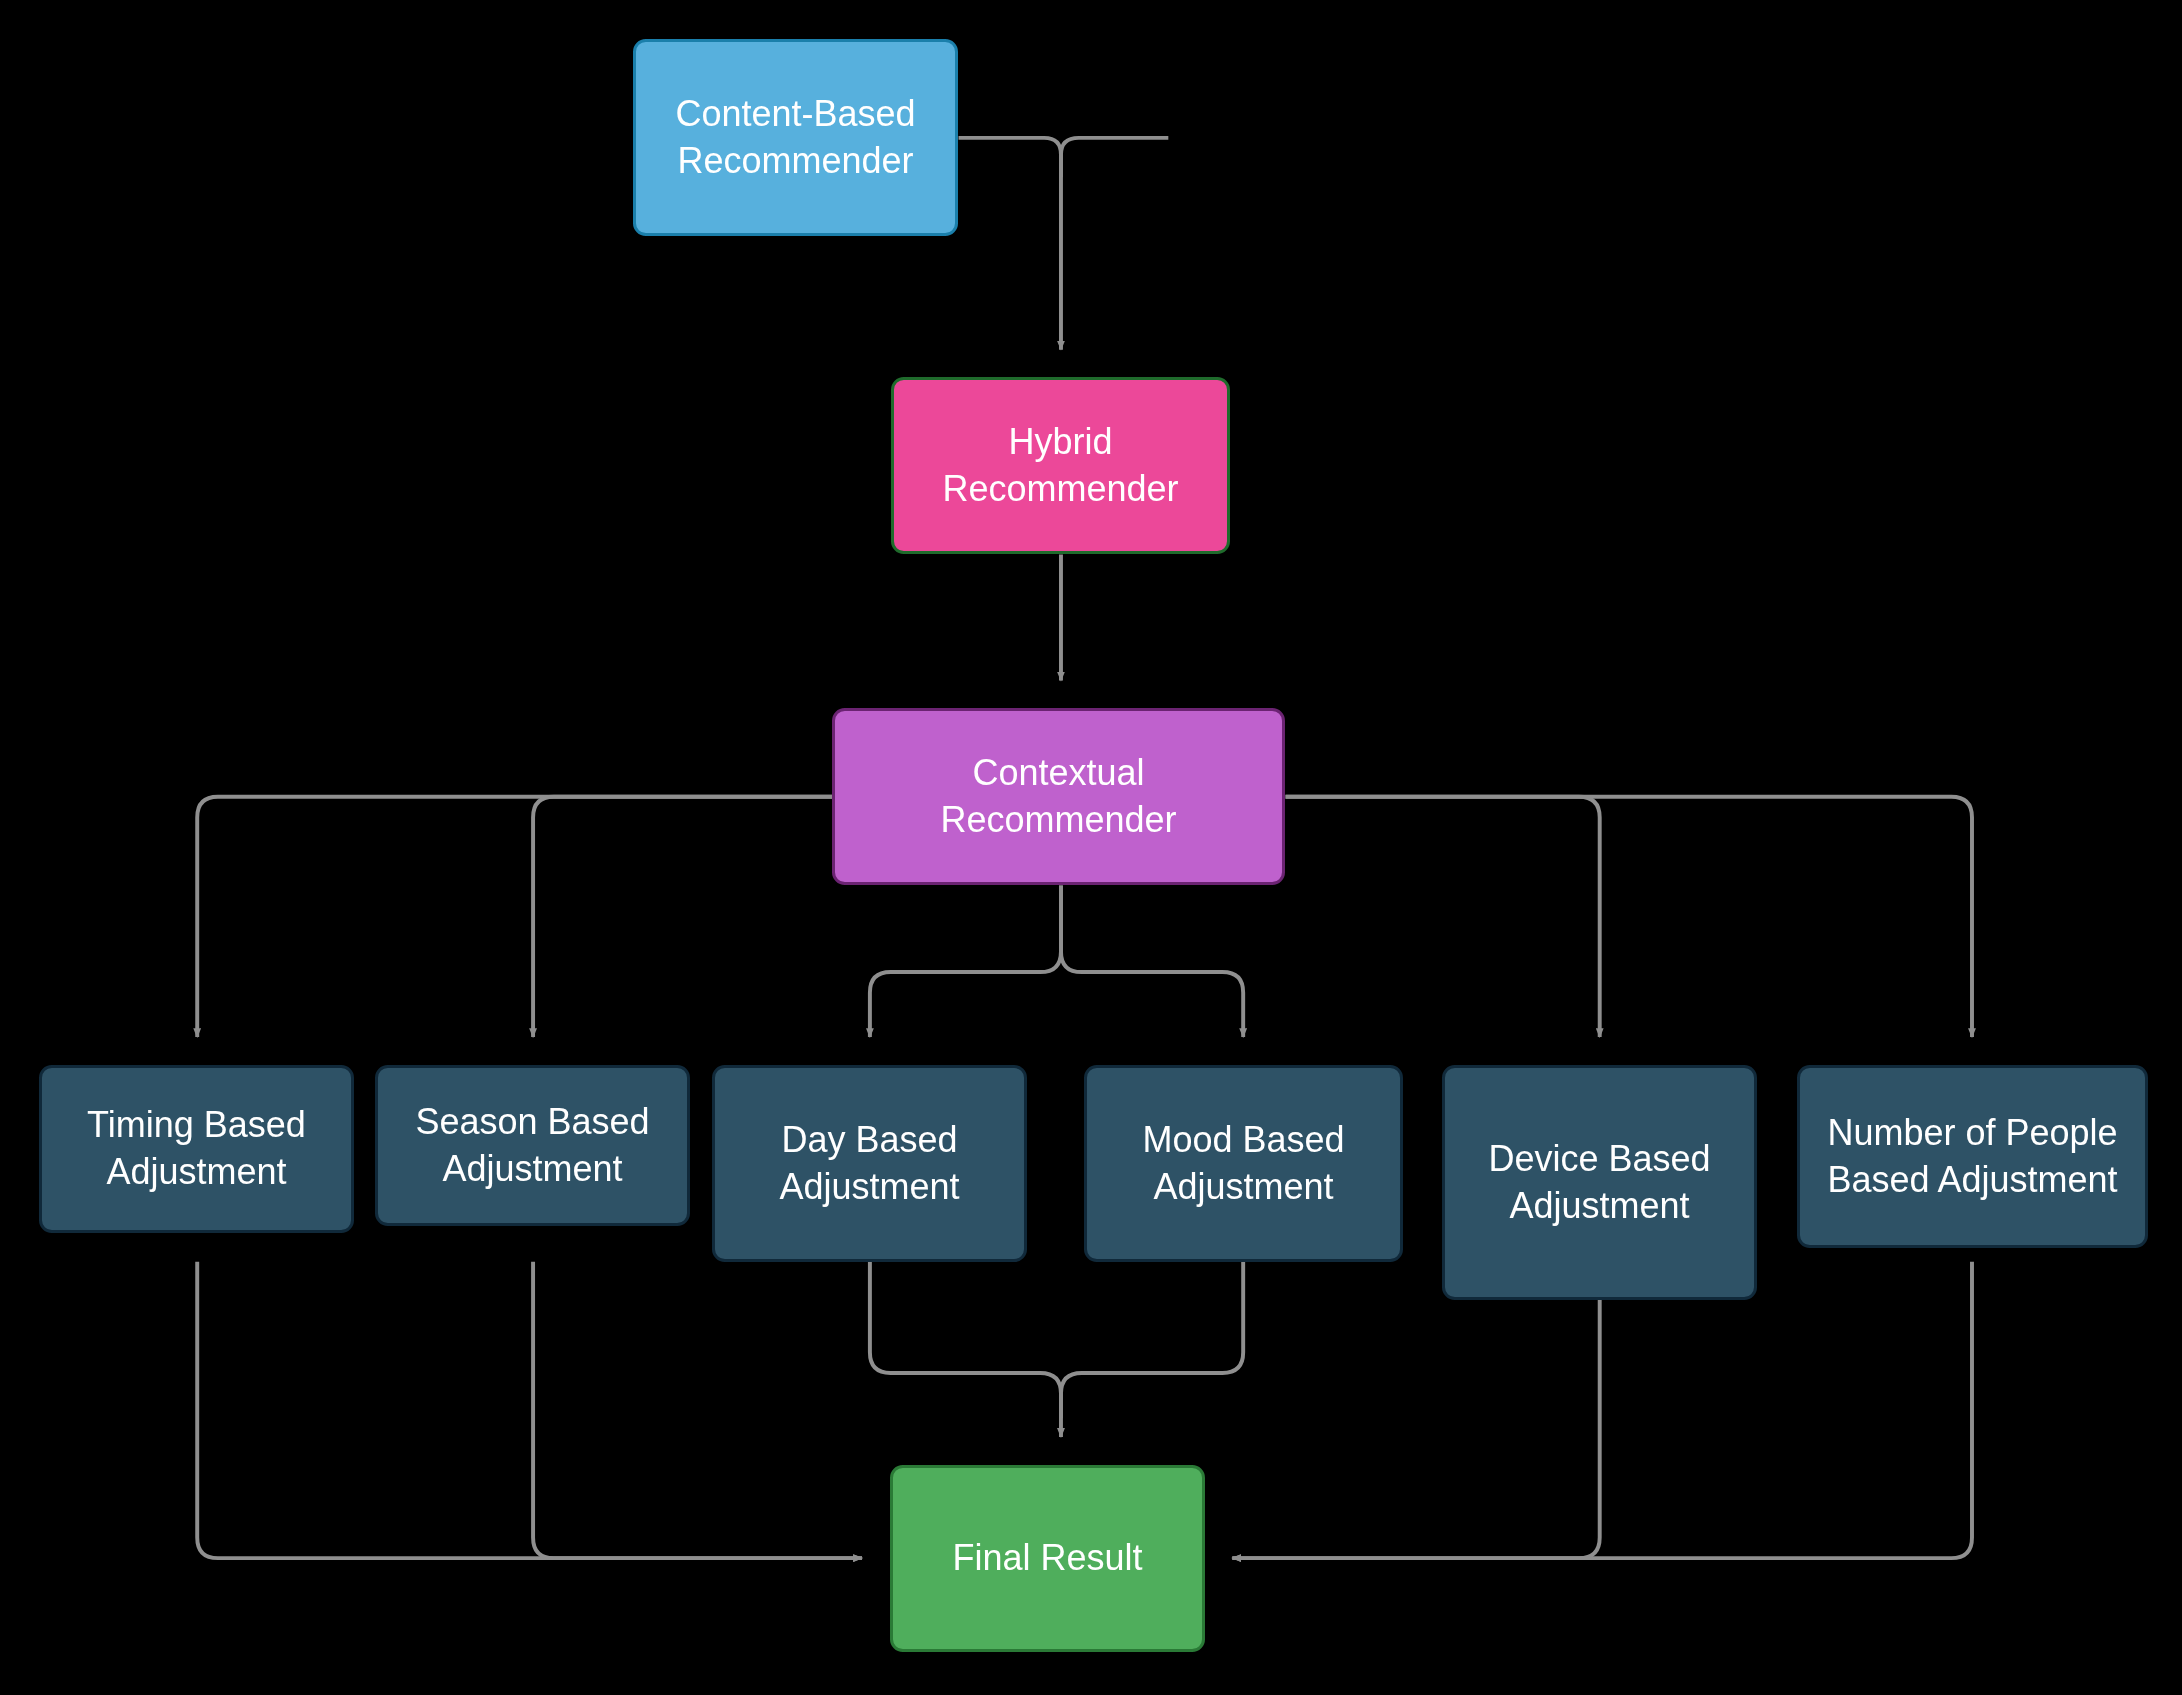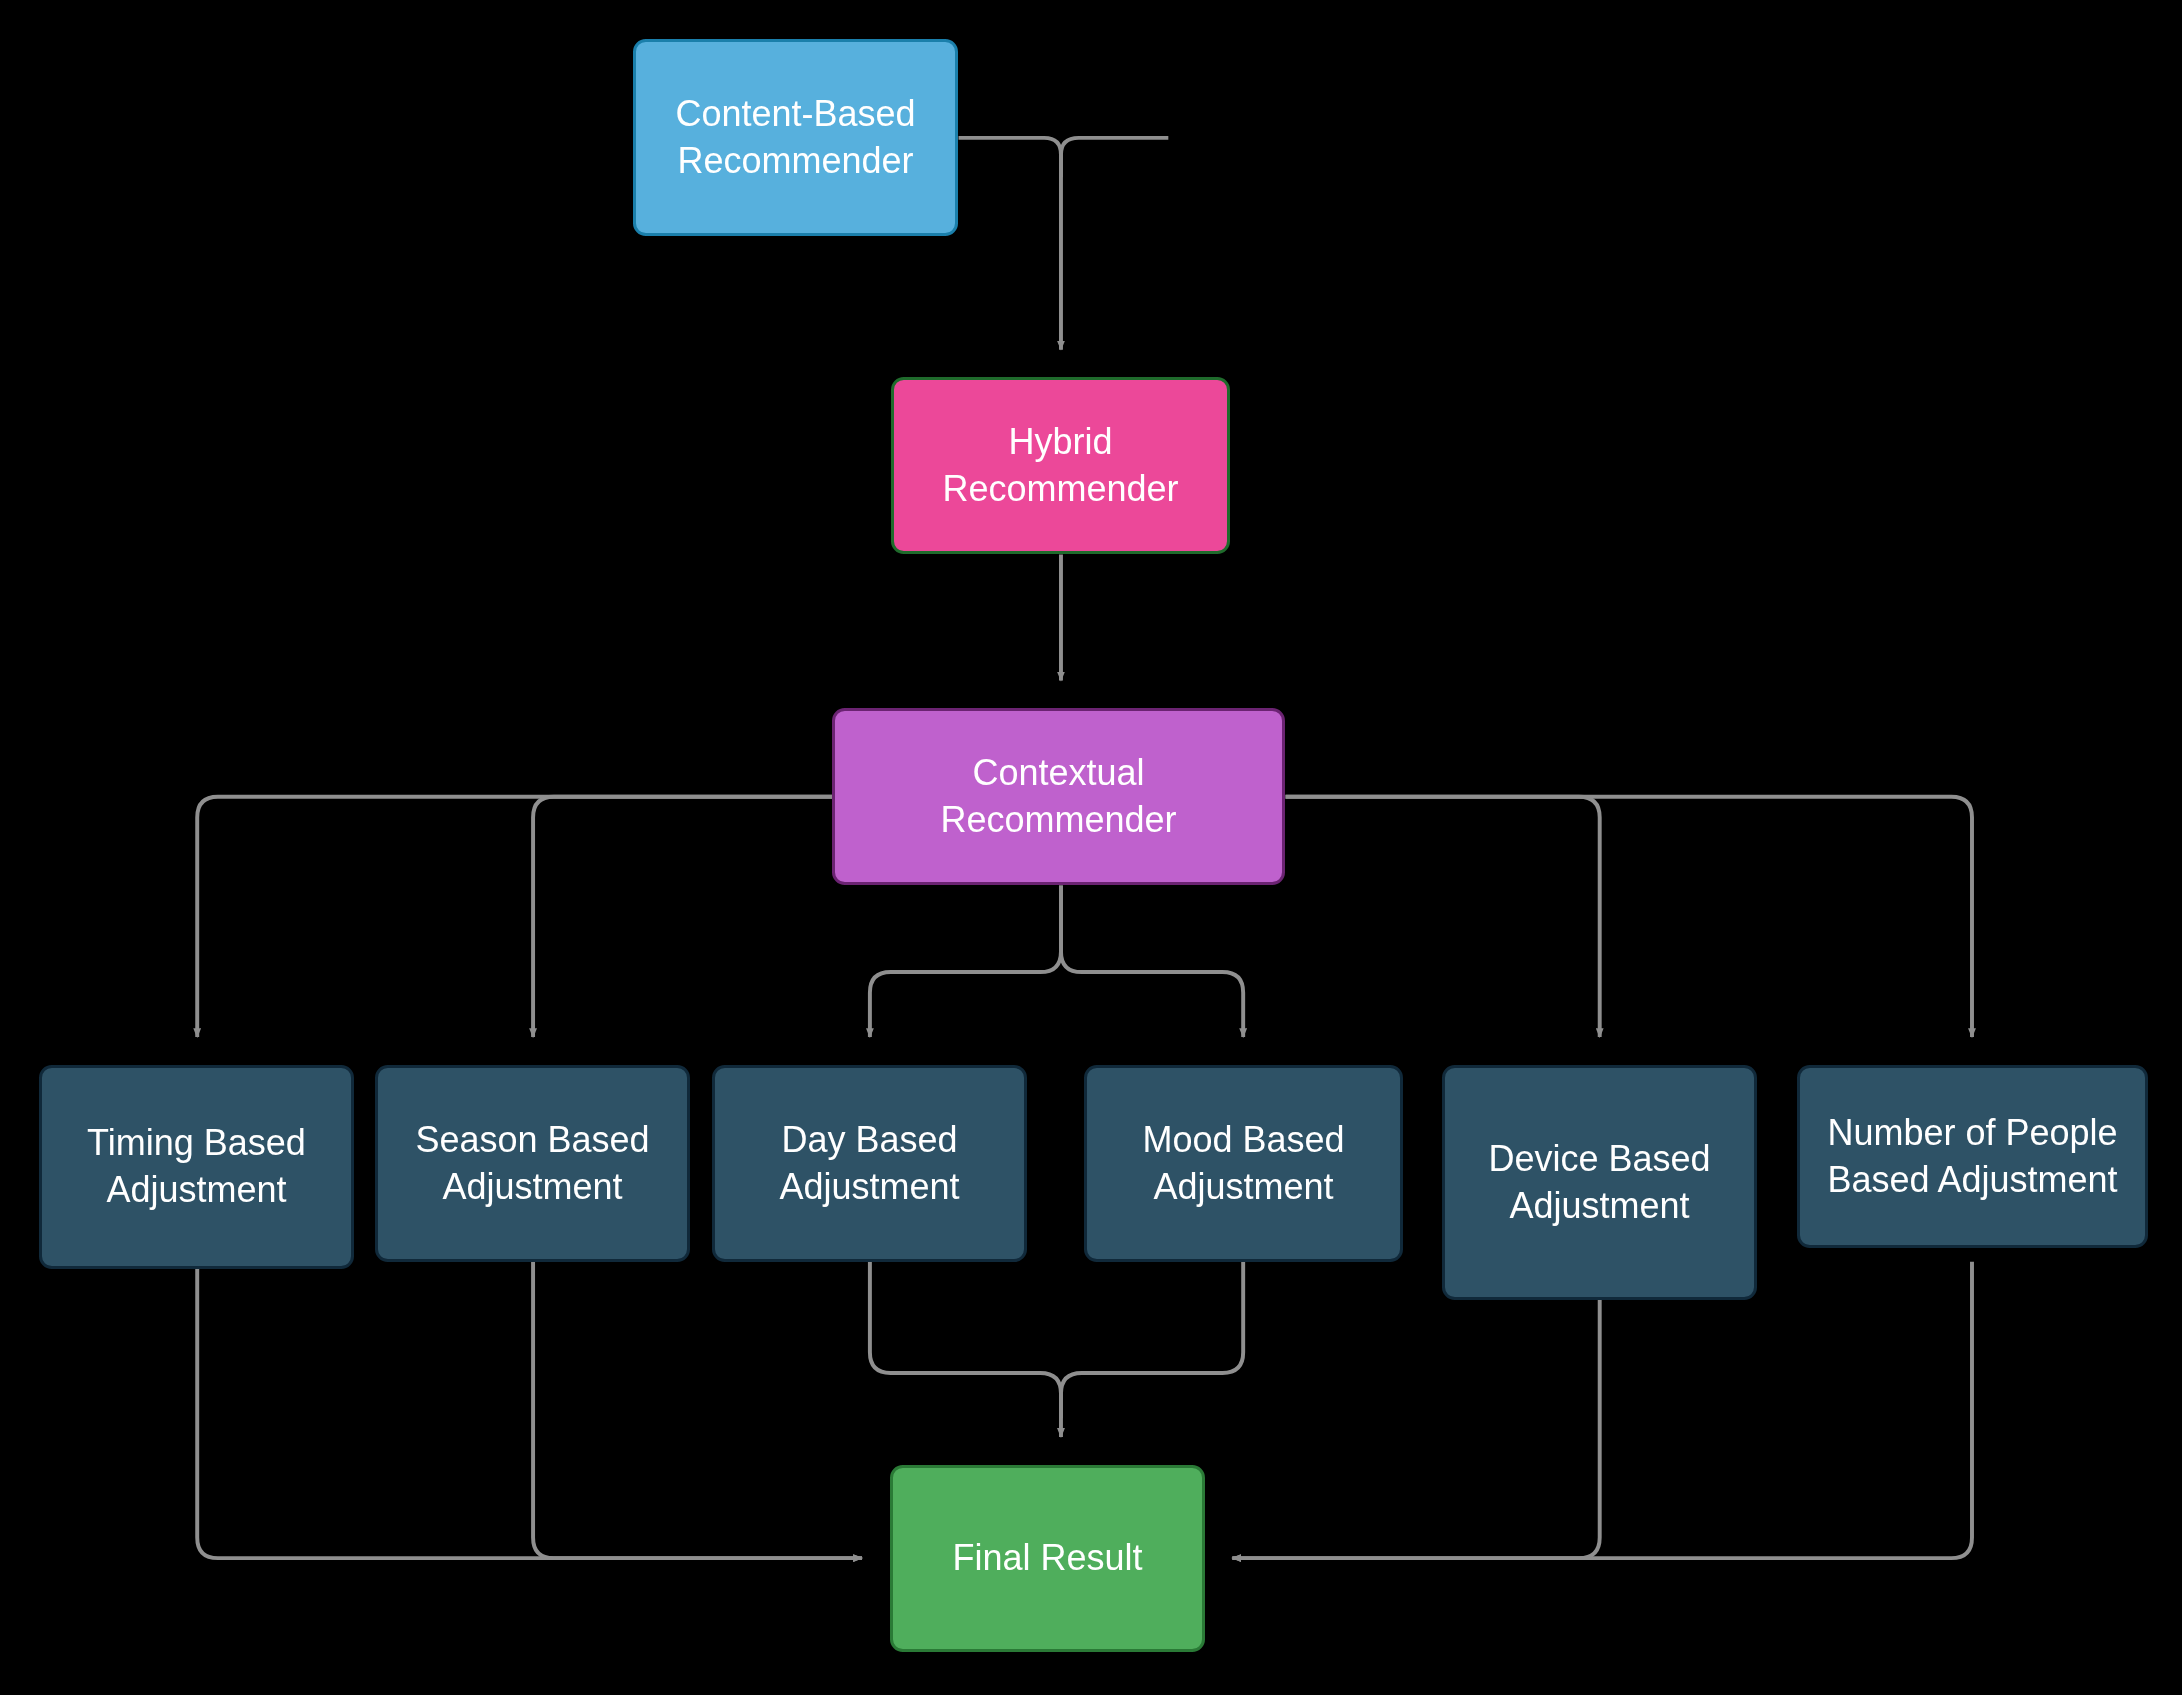--- a/index.html
+++ b/index.html
@@ -117,24 +117,24 @@
   <div class="node node-src" style="left:633px; top:39px; width:325px; height:197px;">Content-Based
 Recommender</div>
 
 
   <div class="node node-hybrid" style="left:891px; top:377px; width:339px; height:177px;">Hybrid
 Recommender</div>
 
   <div class="node node-ctx" style="left:832px; top:708px; width:453px; height:177px;">Contextual
 Recommender</div>
 
-  <div class="node node-adj" style="left:39px; top:1065px; width:315px; height:204px;">Timing Based
+  <div class="node node-adj" style="left:39px; top:1065px; width:315px; height:168px;">Timing Based
 Adjustment</div>
 
-  <div class="node node-adj" style="left:375px; top:1065px; width:315px; height:197px;">Season Based
+  <div class="node node-adj" style="left:375px; top:1065px; width:315px; height:161px;">Season Based
 Adjustment</div>
 
   <div class="node node-adj" style="left:712px; top:1065px; width:315px; height:197px;">Day Based
 Adjustment</div>
 
   <div class="node node-adj" style="left:1084px; top:1065px; width:319px; height:197px;">Mood Based
 Adjustment</div>
 
   <div class="node node-adj" style="left:1442px; top:1065px; width:315px; height:235px;">Device Based
 Adjustment</div>

